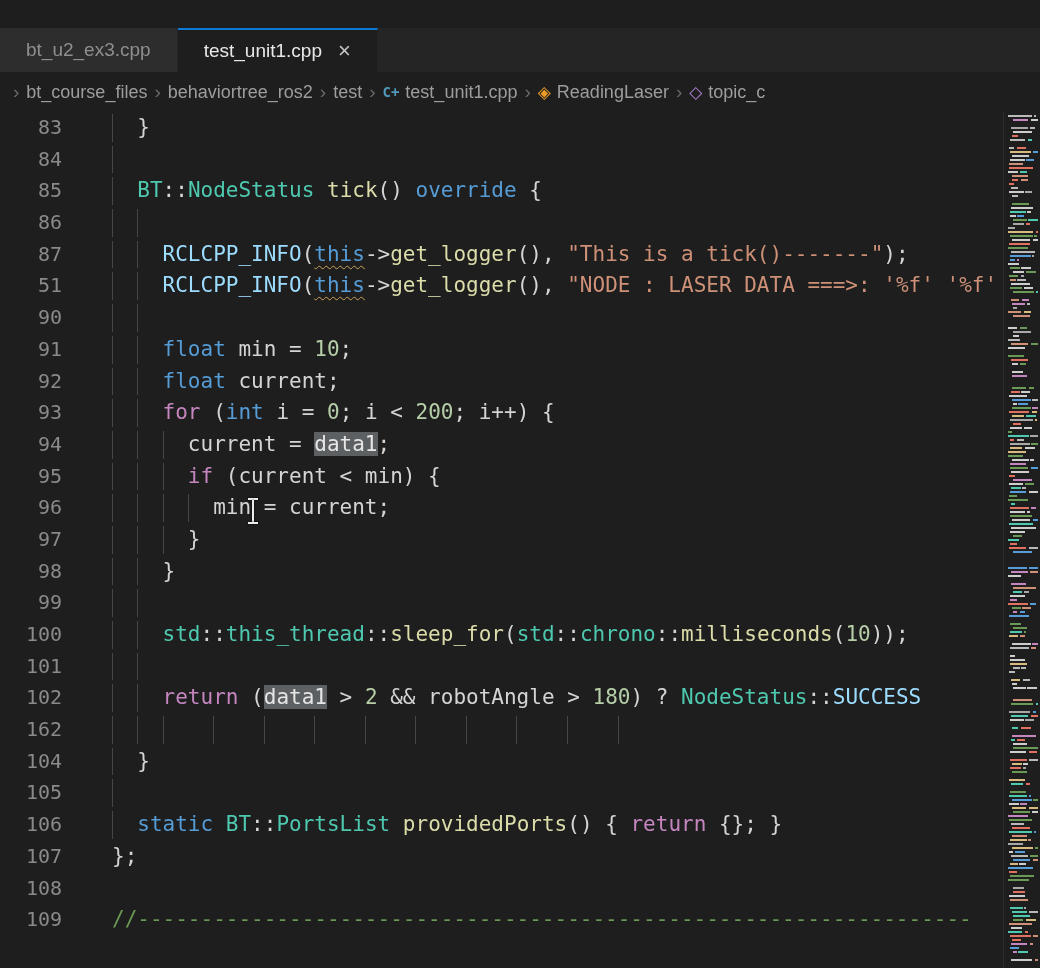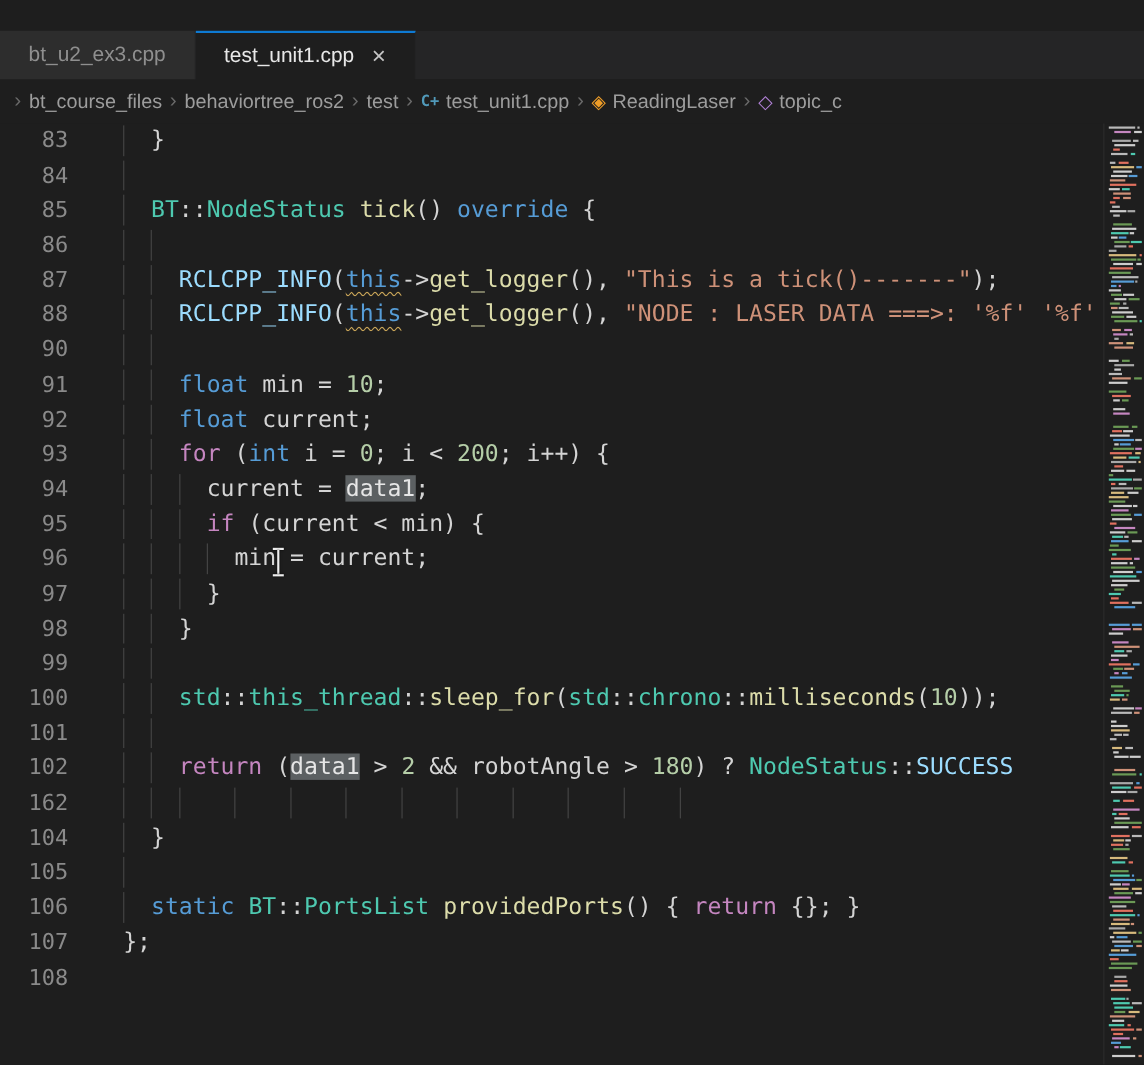--- a/index.html
+++ b/index.html
@@ -123,21 +123,21 @@
           <span class="guide" style="left: 137.28px;"></span>
           <span class="code-text"></span>
         </div>
         <div class="code-line">
           <span class="line-num">87</span>
           <span class="guide" style="left: 112px;"></span>
           <span class="guide" style="left: 137.28px;"></span>
           <span class="code-text"><span class="tk-p">    </span><span class="tk-m">RCLCPP_INFO</span><span class="tk-p">(</span><span class="tk-th">this</span><span class="tk-p">-&gt;</span><span class="tk-f">get_logger</span><span class="tk-p">(), </span><span class="tk-s">"This is a tick()-------"</span><span class="tk-p">);</span></span>
         </div>
         <div class="code-line">
-          <span class="line-num">88</span>
+          <span class="line-num">51</span>
           <span class="guide" style="left: 112px;"></span>
           <span class="guide" style="left: 137.28px;"></span>
           <span class="code-text"><span class="tk-p">    </span><span class="tk-m">RCLCPP_INFO</span><span class="tk-p">(</span><span class="tk-th">this</span><span class="tk-p">-&gt;</span><span class="tk-f">get_logger</span><span class="tk-p">(), </span><span class="tk-s">"NODE : LASER DATA ===&gt;: '%f' '%f'</span></span>
         </div>
         <div class="code-line">
           <span class="line-num">90</span>
           <span class="guide" style="left: 112px;"></span>
           <span class="guide" style="left: 137.28px;"></span>
           <span class="code-text"></span>
         </div>
@@ -248,20 +248,24 @@
           <span class="guide" style="left: 112px;"></span>
           <span class="code-text"><span class="tk-p">  </span><span class="tk-k">static</span><span class="tk-p"> </span><span class="tk-t">BT</span><span class="tk-p">::</span><span class="tk-t">PortsList</span><span class="tk-p"> </span><span class="tk-f">providedPorts</span><span class="tk-p">() { </span><span class="tk-c">return</span><span class="tk-p"> {}; }</span></span>
         </div>
         <div class="code-line">
           <span class="line-num">107</span>
           <span class="code-text"><span class="tk-p">};</span></span>
         </div>
         <div class="code-line">
           <span class="line-num">108</span>
           <span class="code-text"></span>
+        </div>
+        <div class="code-line">
+          <span class="line-num">109</span>
+          <span class="code-text"><span class="tk-cm">//------------------------------------------------------------------</span></span>
         </div>
       </div>
     <div class="minimap">
         <div class="mm-row">
           <i style="margin-left: 0px; width: 24px; background: rgb(185, 185, 185);"></i>
           <i style="margin-left: 2px; width: 2px; background: rgb(185, 185, 185);"></i>
         </div>
         <div class="mm-row">
           <i style="margin-left: 5px; width: 22px; background: rgb(197, 134, 192);"></i>
           <i style="margin-left: 3px; width: 10px; background: rgb(205, 205, 205);"></i>

